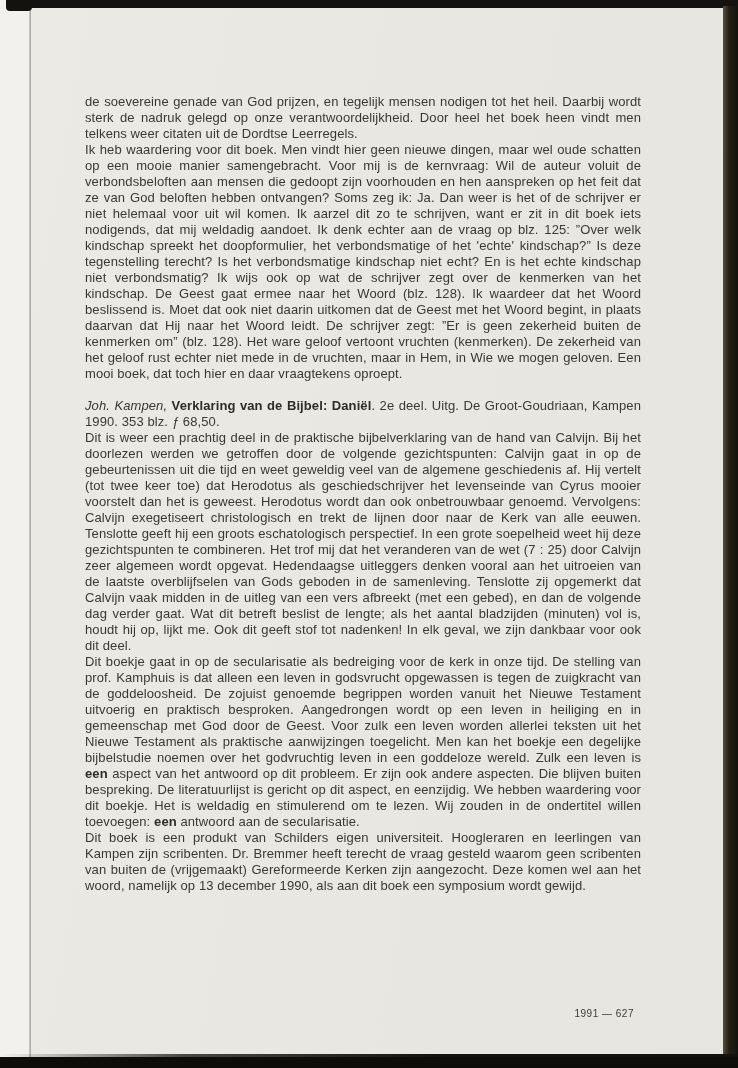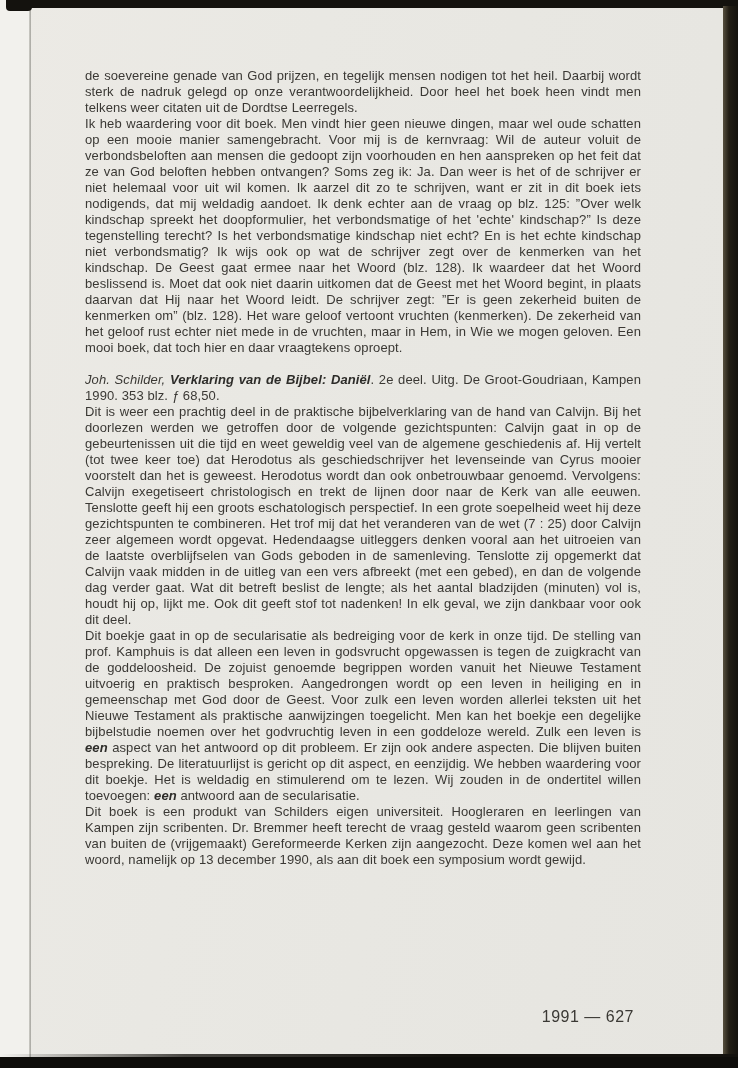--- a/index.html
+++ b/index.html
@@ -38,48 +38,48 @@
   }
   .page-left-strip {
     position: absolute; left: 0; top: 0; width: 29px; bottom: 11px;
     background: #f2f1ed;
   }
   .page-fold-line {
     position: absolute; left: 29px; top: 8px; width: 2px; bottom: 11px;
     background: linear-gradient(to right, #cfcec8, #a5a49e);
   }
   .text-column {
-    position: absolute; left: 85px; top: 68px; width: 556px;
+    position: absolute; left: 85px; top: 94px; width: 556px;
     color: #3a3834;
     font-size: 13px;
     line-height: 16px;
     text-align: justify;
     letter-spacing: 0.1px;
   }
   .text-column p { margin: 0; }
   .text-column p.citation { margin-top: 16px; }
-  .run-bold { font-weight: bold; color: #2d2c29; font-style: italic; }
+  .run-bold { font-weight: bold; color: #2d2c29; }
   .run-italic { font-style: italic; }
   .footer {
     position: absolute; right: 104px; top: 1008px;
-    color: #3a3834; font-size: 16px; letter-spacing: 0.5px;
+    color: #3a3834; font-size: 10px; letter-spacing: 0.5px;
   }
 </style>
 </head>
 <body>
 
 <div class="paper">
   <div class="page-left-strip"></div>
   <div class="page-fold-line"></div>
 
   <div class="text-column">
     <p><span class="run-normal">de soevereine genade van God prijzen, en tegelijk mensen nodigen tot het heil. Daarbij wordt sterk de nadruk gelegd op onze verantwoordelijkheid. Door heel het boek heen vindt men telkens weer citaten uit de Dordtse Leerregels.</span></p>
     <p><span class="run-normal">Ik heb waardering voor dit boek. Men vindt hier geen nieuwe dingen, maar wel oude schatten op een mooie manier samengebracht. Voor mij is de kernvraag: Wil de auteur voluit de verbondsbeloften aan mensen die gedoopt zijn voorhouden en hen aanspreken op het feit dat ze van God beloften hebben ontvangen? Soms zeg ik: Ja. Dan weer is het of de schrijver er niet helemaal voor uit wil komen. Ik aarzel dit zo te schrijven, want er zit in dit boek iets nodigends, dat mij weldadig aandoet. Ik denk echter aan de vraag op blz. 125: ”Over welk kindschap spreekt het doopformulier, het verbondsmatige of het 'echte' kindschap?” Is deze tegenstelling terecht? Is het verbondsmatige kindschap niet echt? En is het echte kindschap niet verbondsmatig? Ik wijs ook op wat de schrijver zegt over de kenmerken van het kindschap. De Geest gaat ermee naar het Woord (blz. 128). Ik waardeer dat het Woord beslissend is. Moet dat ook niet daarin uitkomen dat de Geest met het Woord begint, in plaats daarvan dat Hij naar het Woord leidt. De schrijver zegt: ”Er is geen zekerheid buiten de kenmerken om” (blz. 128). Het ware geloof vertoont vruchten (kenmerken). De zekerheid van het geloof rust echter niet mede in de vruchten, maar in Hem, in Wie we mogen geloven. Een mooi boek, dat toch hier en daar vraagtekens oproept.</span></p>
 
-    <p class="citation"><span class="run-italic">Joh. Schilder,</span><span class="run-normal"> </span><span class="run-bold">Verklaring van de Bijbel: Daniël</span><span class="run-normal">. 2e deel. Uitg. De Groot-Goudriaan, Kampen 1990. 353 blz. </span><span class="run-italic">ƒ</span><span class="run-normal"> 68,50.</span></p>
+    <p class="citation"><span class="run-italic">Joh. Kampen,</span><span class="run-normal"> </span><span class="run-bold">Verklaring van de Bijbel: Daniël</span><span class="run-normal">. 2e deel. Uitg. De Groot-Goudriaan, Kampen 1990. 353 blz. </span><span class="run-italic">ƒ</span><span class="run-normal"> 68,50.</span></p>
     <p><span class="run-normal">Dit is weer een prachtig deel in de praktische bijbelverklaring van de hand van Calvijn. Bij het doorlezen werden we getroffen door de volgende gezichtspunten: Calvijn gaat in op de gebeurtenissen uit die tijd en weet geweldig veel van de algemene geschiedenis af. Hij vertelt (tot twee keer toe) dat Herodotus als geschiedschrijver het levenseinde van Cyrus mooier voorstelt dan het is geweest. Herodotus wordt dan ook onbetrouwbaar genoemd. Vervolgens: Calvijn exegetiseert christologisch en trekt de lijnen door naar de Kerk van alle eeuwen. Tenslotte geeft hij een groots eschatologisch perspectief. In een grote soepelheid weet hij deze gezichtspunten te combineren. Het trof mij dat het veranderen van de wet (7 : 25) door Calvijn zeer algemeen wordt opgevat. Hedendaagse uitleggers denken vooral aan het uitroeien van de laatste overblijfselen van Gods geboden in de samenleving. Tenslotte zij opgemerkt dat Calvijn vaak midden in de uitleg van een vers afbreekt (met een gebed), en dan de volgende dag verder gaat. Wat dit betreft beslist de lengte; als het aantal bladzijden (minuten) vol is, houdt hij op, lijkt me. Ook dit geeft stof tot nadenken! In elk geval, we zijn dankbaar voor ook dit deel.</span></p>
 
     <p><span class="run-normal">Dit boekje gaat in op de secularisatie als bedreiging voor de kerk in onze tijd. De stelling van prof. Kamphuis is dat alleen een leven in godsvrucht opgewassen is tegen de zuigkracht van de goddeloosheid. De zojuist genoemde begrippen worden vanuit het Nieuwe Testament uitvoerig en praktisch besproken. Aangedrongen wordt op een leven in heiliging en in gemeenschap met God door de Geest. Voor zulk een leven worden allerlei teksten uit het Nieuwe Testament als praktische aanwijzingen toegelicht. Men kan het boekje een degelijke bijbelstudie noemen over het godvruchtig leven in een goddeloze wereld. Zulk een leven is </span><span class="run-bold">een</span><span class="run-normal"> aspect van het antwoord op dit probleem. Er zijn ook andere aspecten. Die blijven buiten bespreking. De literatuurlijst is gericht op dit aspect, en eenzijdig. We hebben waardering voor dit boekje. Het is weldadig en stimulerend om te lezen. Wij zouden in de ondertitel willen toevoegen: </span><span class="run-bold">een</span><span class="run-normal"> antwoord aan de secularisatie.</span></p>
 
     <p><span class="run-normal">Dit boek is een produkt van Schilders eigen universiteit. Hoogleraren en leerlingen van Kampen zijn scribenten. Dr. Bremmer heeft terecht de vraag gesteld waarom geen scribenten van buiten de (vrijgemaakt) Gereformeerde Kerken zijn aangezocht. Deze komen wel aan het woord, namelijk op 13 december 1990, als aan dit boek een symposium wordt gewijd.</span></p>
   </div>
 
   <div class="footer">1991 — 627</div>
 
   <div class="scan-edge-top"></div>

